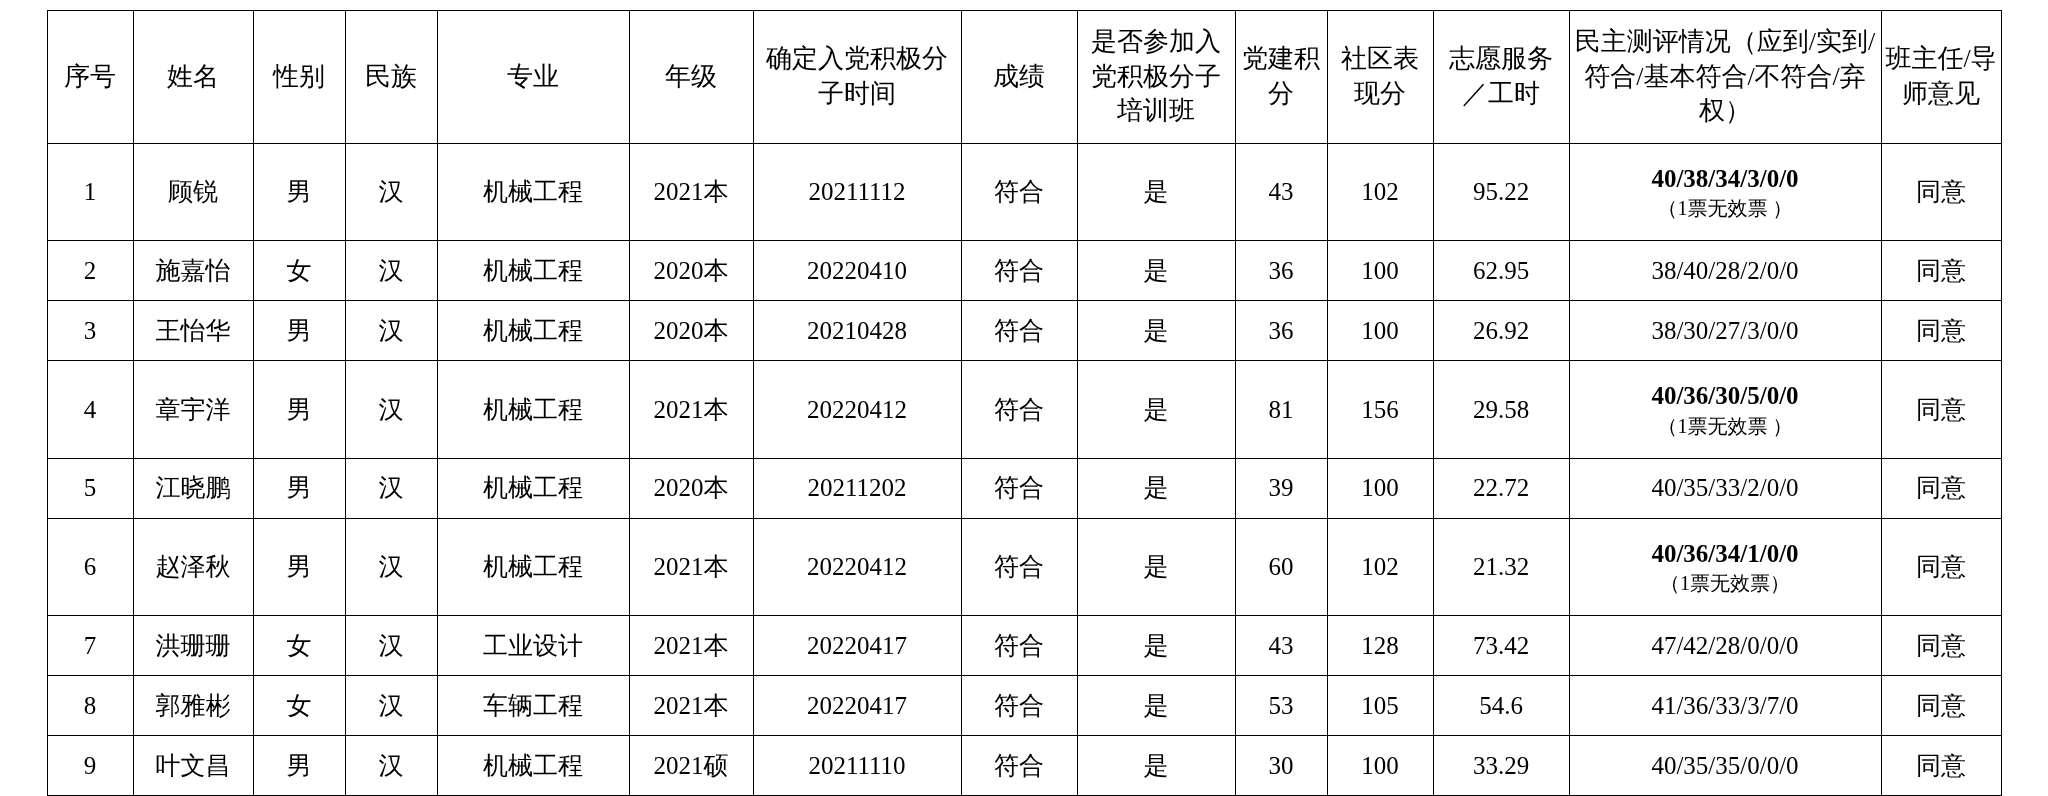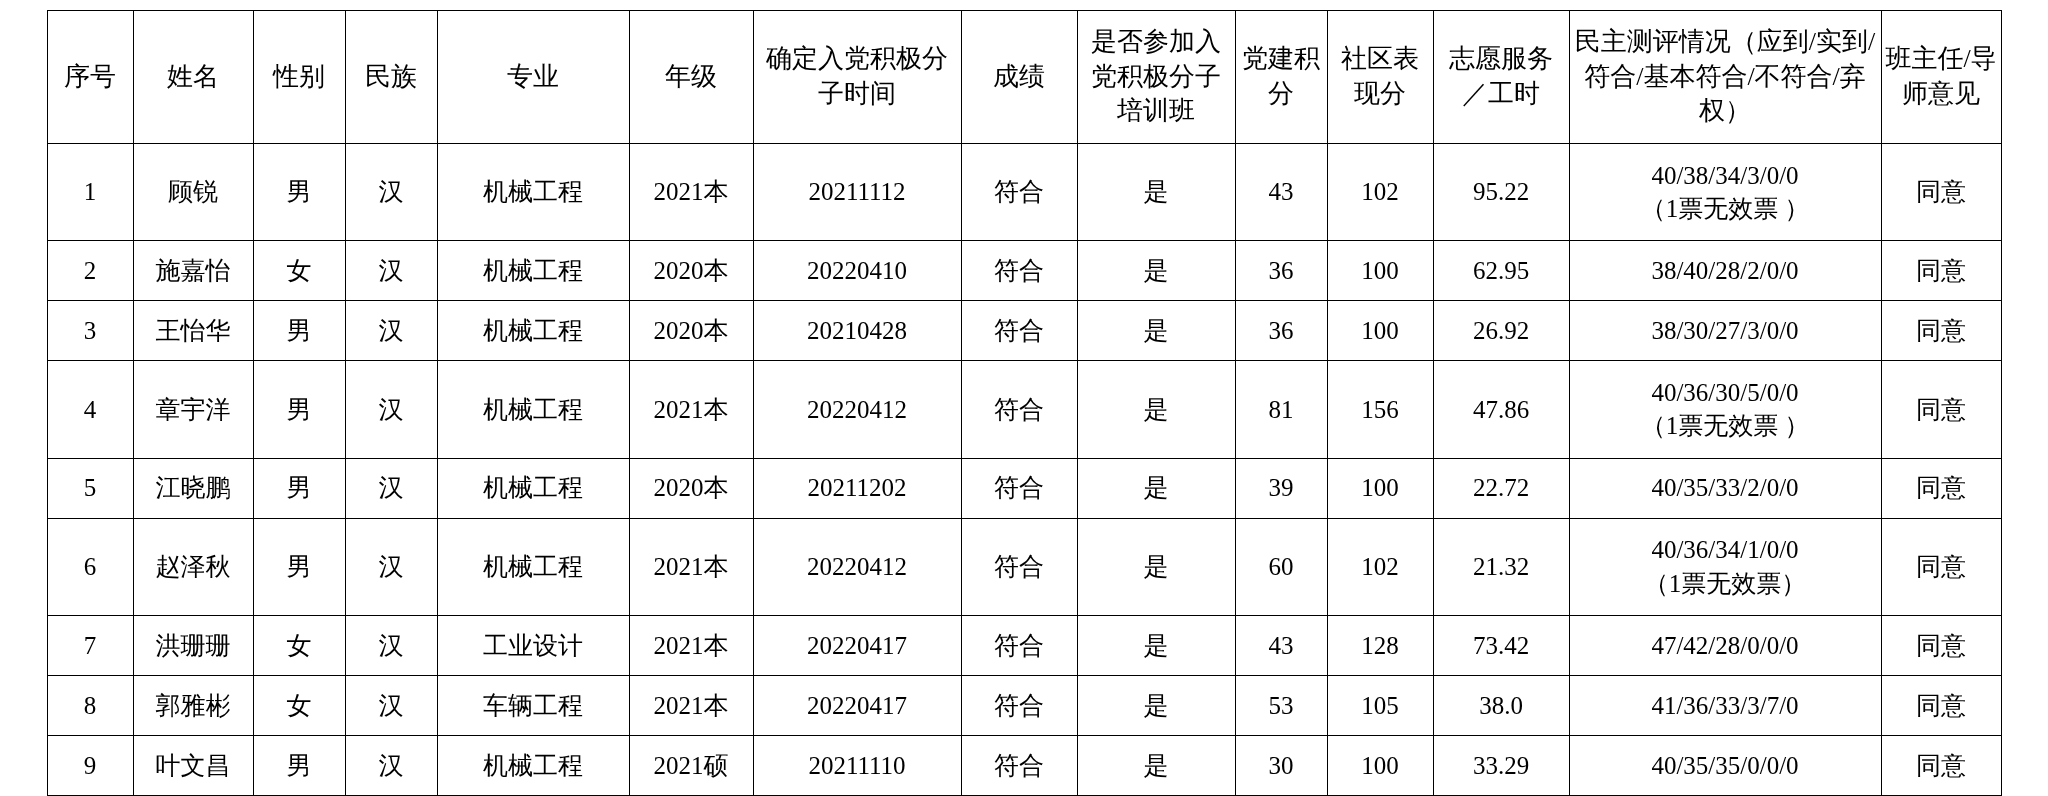--- a/index.html
+++ b/index.html
@@ -62,24 +62,25 @@
   col.c13 { width: 120px; }
 
   .row-tall td { height: 84px; }
   .row-short td { height: 50px; }
 
   .num, .score, .date, .vote {
     font-family: "Liberation Serif", "DejaVu Serif", serif;
   }
   .vote-wrap {
     display: block;
+    font-weight: bold;
   }
   .vote-note {
     display: block;
-    font-size: 25px;
+    font-size: 20px;
   }
 </style>
 </head>
 <body>
 
 <div class="sheet">
   <table class="grid">
     <colgroup>
       <col class="c0">
         <col class="c1">
@@ -171,21 +172,21 @@
         <td>章宇洋</td>
         <td>男</td>
         <td>汉</td>
         <td>机械工程</td>
         <td>2021本</td>
         <td class="date">20220412</td>
         <td>符合</td>
         <td>是</td>
         <td class="num">81</td>
         <td class="num">156</td>
-        <td class="num">47.86</td>
+        <td class="num">29.58</td>
         <td>
           <span class="vote-wrap vote">40/36/30/5/0/0</span>
           <span class="vote-note">（1票无效票 ）</span>
         </td>
         <td>同意</td>
       </tr>
       <tr class="row-short">
         <td class="num">5</td>
         <td>江晓鹏</td>
         <td>男</td>
@@ -241,21 +242,21 @@
         <td>郭雅彬</td>
         <td>女</td>
         <td>汉</td>
         <td>车辆工程</td>
         <td>2021本</td>
         <td class="date">20220417</td>
         <td>符合</td>
         <td>是</td>
         <td class="num">53</td>
         <td class="num">105</td>
-        <td class="num">38.0</td>
+        <td class="num">54.6</td>
         <td class="vote">41/36/33/3/7/0</td>
         <td>同意</td>
       </tr>
       <tr class="row-short">
         <td class="num">9</td>
         <td>叶文昌</td>
         <td>男</td>
         <td>汉</td>
         <td>机械工程</td>
         <td>2021硕</td>

